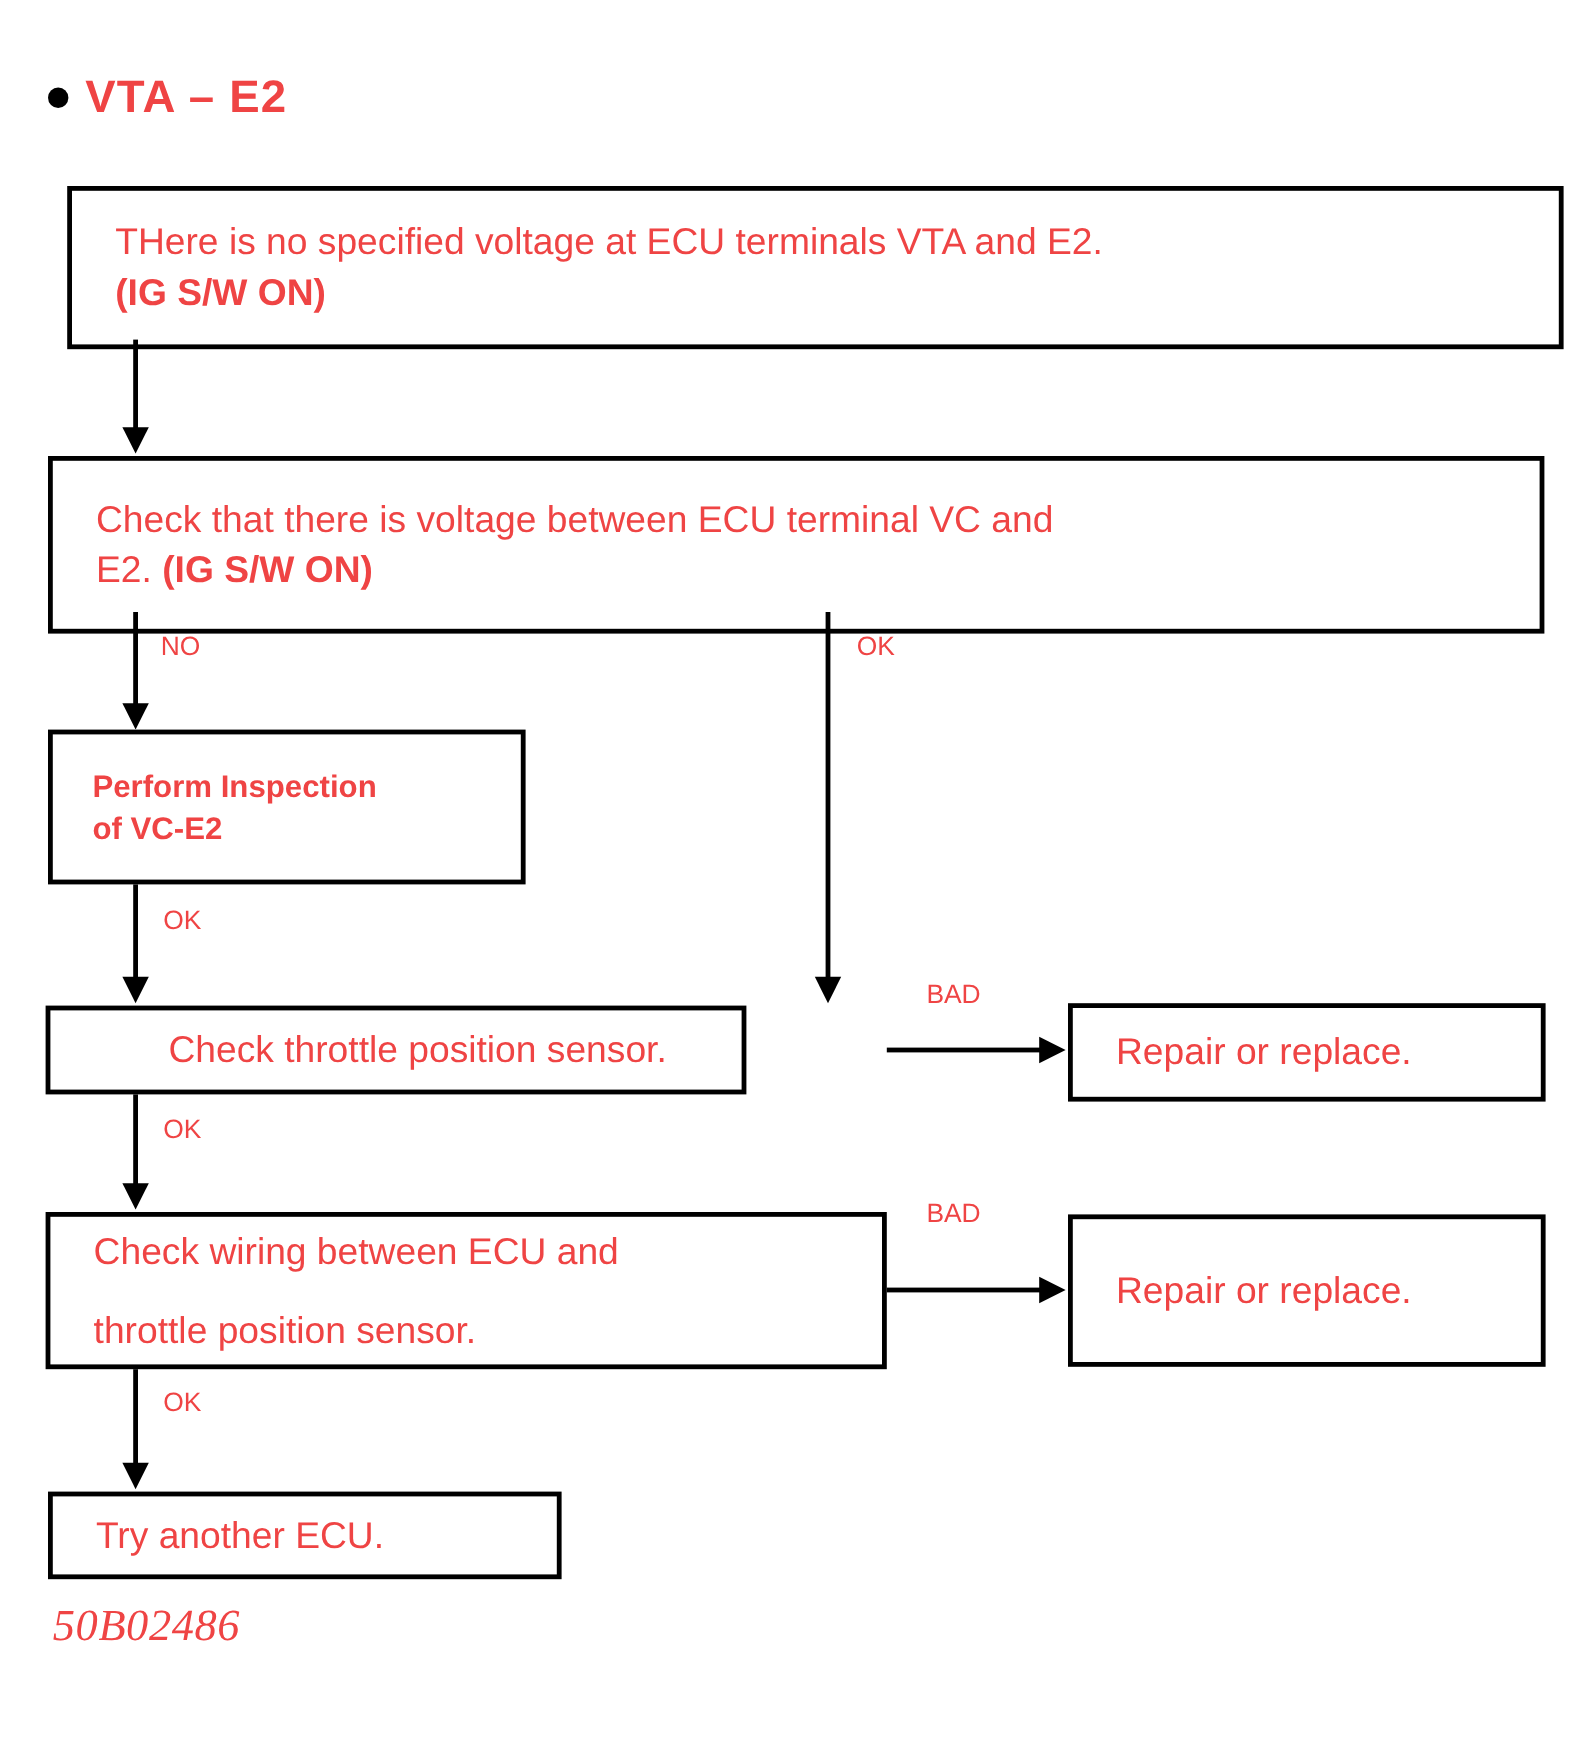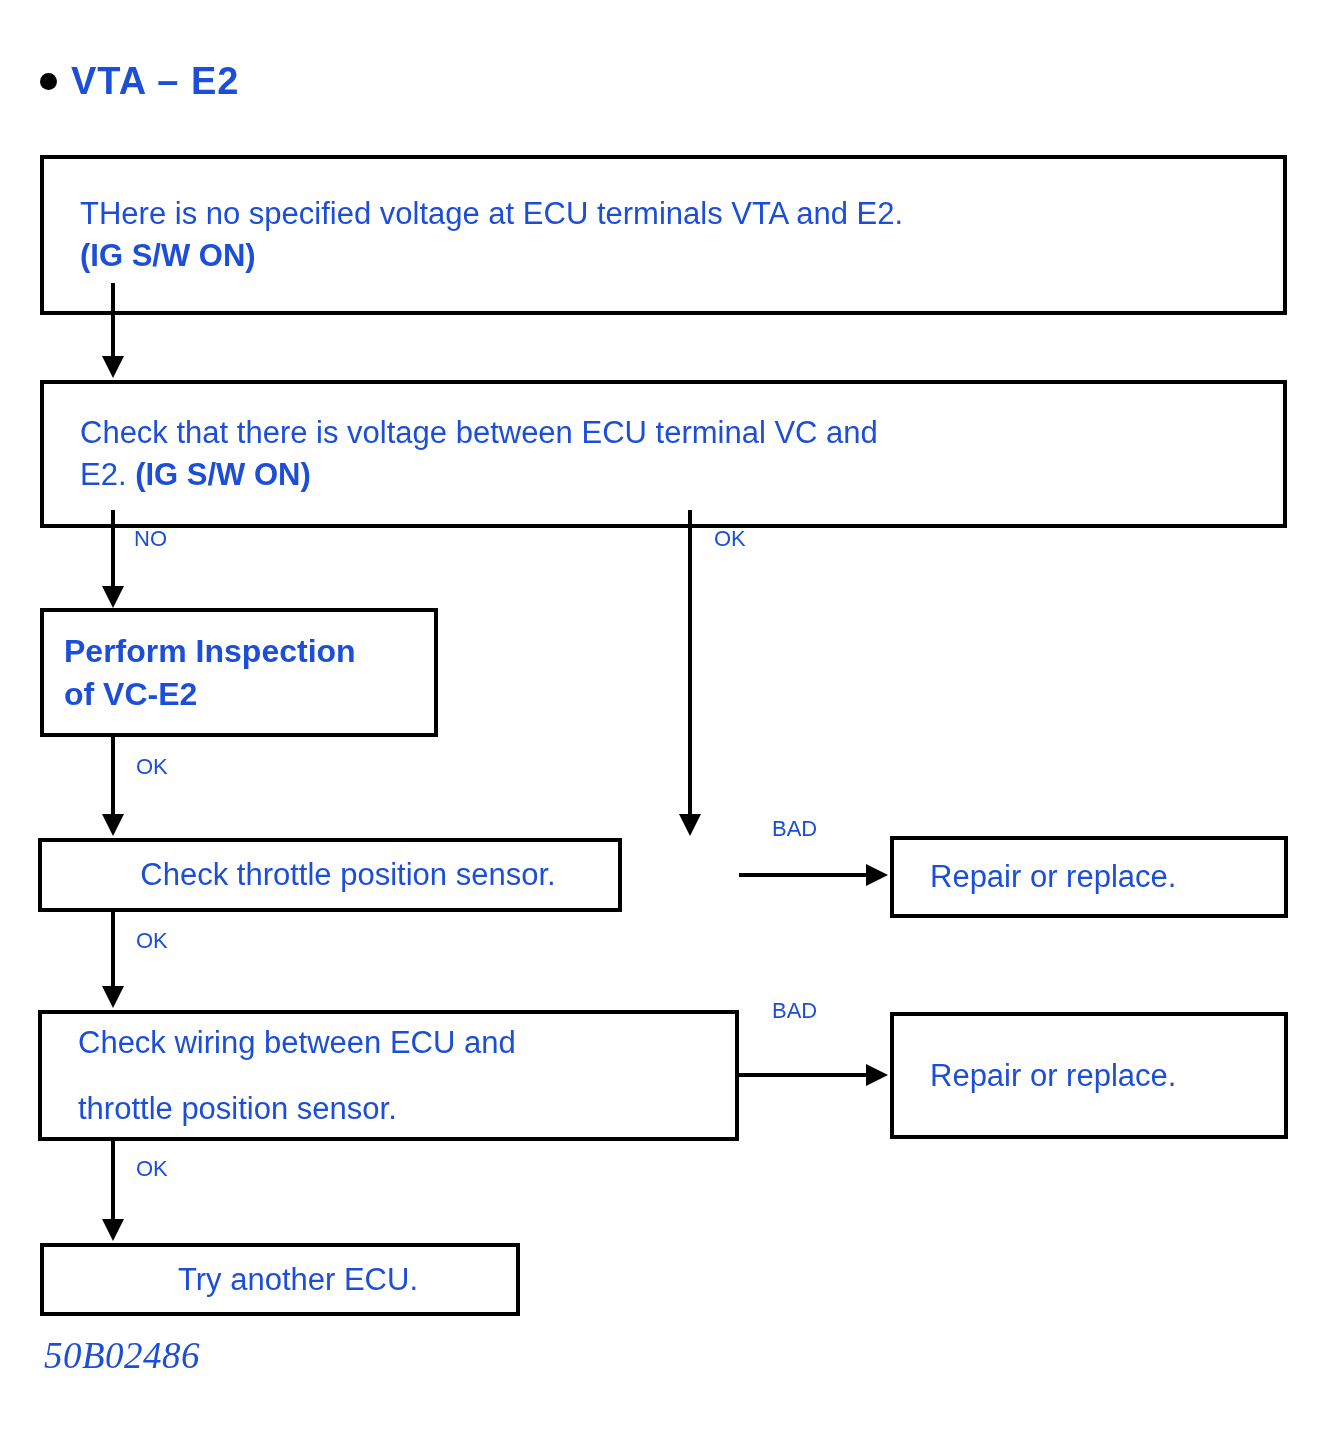--- a/index.html
+++ b/index.html
@@ -6,21 +6,21 @@
     margin: 0;
     padding: 0;
     background: #ffffff;
   }
   #page {
     position: relative;
     width: 1326px;
     height: 1450px;
     background: #ffffff;
     font-family: "Liberation Sans", sans-serif;
-    color: #1d4ed8;
+    color: #ef4444;
     overflow: hidden;
   }
 
   
   .title-row {
     position: absolute;
     left: 40px;
     top: 62px;
     display: flex;
     align-items: center;
@@ -52,34 +52,35 @@
     justify-content: center;
   }
   .box .line {
     font-size: 31px;
     line-height: 1.35;
     white-space: pre;
     padding-left: 36px;
   }
   .box .line.bold { font-weight: bold; }
   .box.small .line {
-    font-size: 32px;
+    font-size: 26px;
     font-weight: bold;
     line-height: 1.32;
     padding-left: 20px;
-  }
-
-  #box-problem   { left: 40px;  top: 155px;  width: 1247px; height: 160px; }
+    margin-left: 13px;
+  }
+
+  #box-problem   { left: 56px;  top: 155px;  width: 1247px; height: 136px; }
   #box-check-vc  { left: 40px;  top: 380px;  width: 1247px; height: 148px; }
   #box-perform   { left: 40px;  top: 608px;  width: 398px;  height: 129px; }
   #box-check-tps { left: 38px;  top: 838px;  width: 584px;  height: 74px;  justify-content:center;text-align:center;}
   #box-repair-1  { left: 890px; top: 836px;  width: 398px;  height: 82px;  justify-content:center;}
   #box-check-wir { left: 38px;  top: 1010px; width: 701px;  height: 131px; gap: 24px; }
   #box-repair-2  { left: 890px; top: 1012px; width: 398px;  height: 127px; justify-content:center;}
-  #box-try-ecu   { left: 40px;  top: 1243px; width: 480px;  height: 73px;  justify-content:center;align-items:center;}
+  #box-try-ecu   { left: 40px;  top: 1243px; width: 428px;  height: 73px;  justify-content:center;}
 
   
   .vline {
     position: absolute;
     width: 4px;
     background: #000;
   }
   .hline {
     position: absolute;
     height: 4px;

